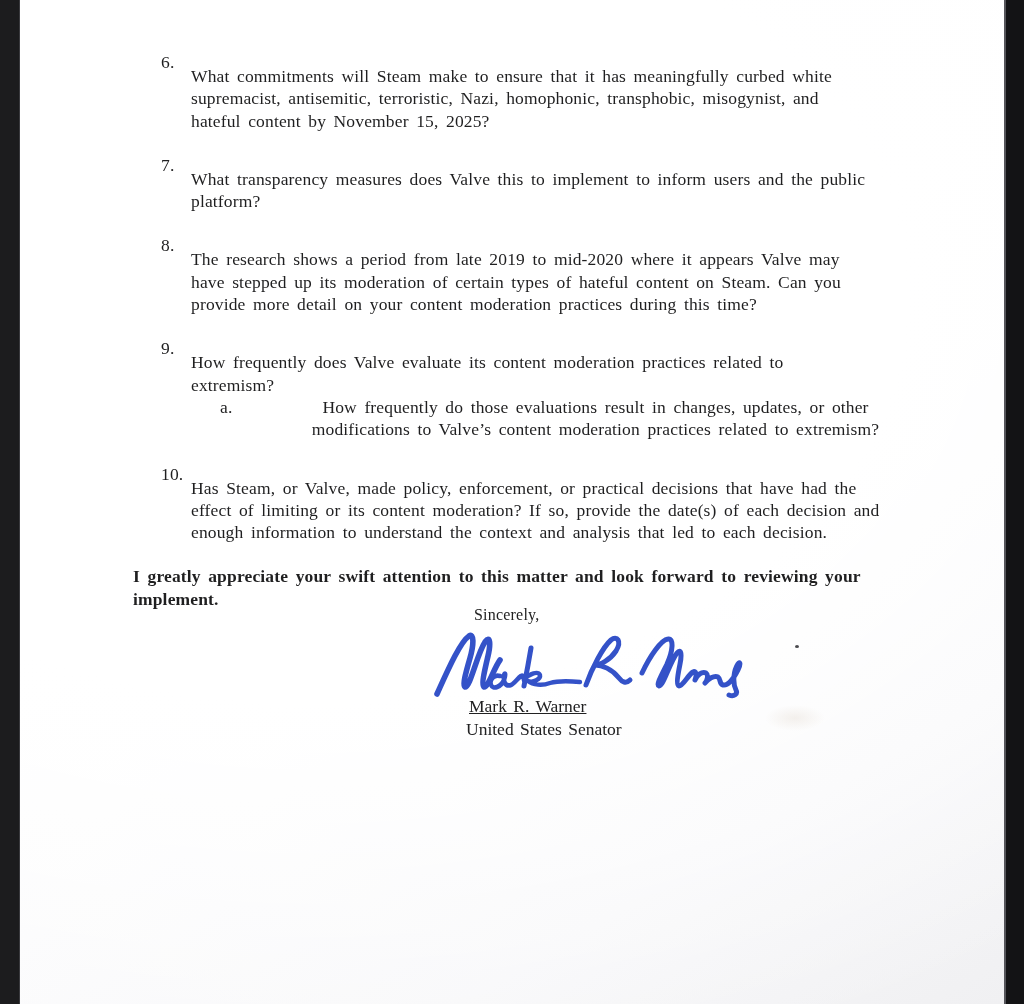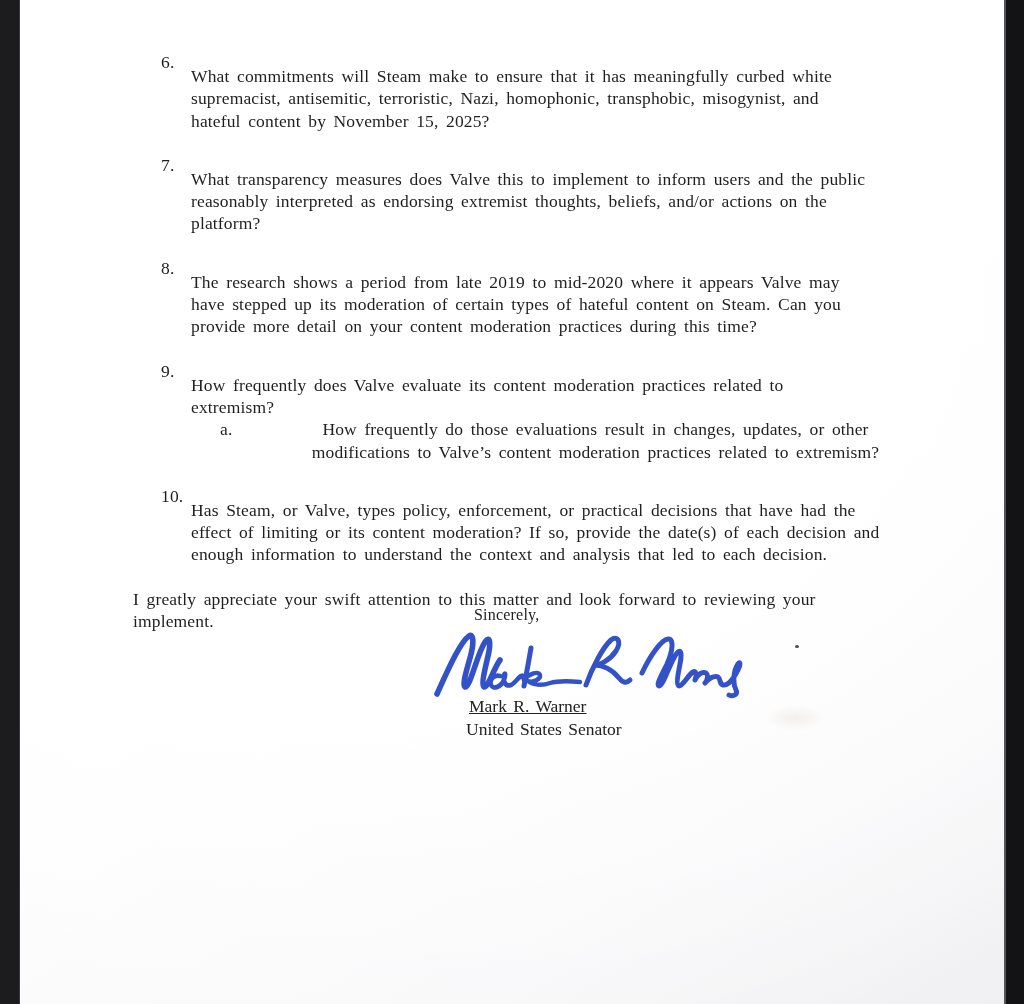--- a/index.html
+++ b/index.html
@@ -22,21 +22,21 @@
     font-size:17.5px;line-height:22.3px;color:#1f1f20;
     letter-spacing:.15px;word-spacing:3px;
   }
   .li{display:flex;margin-bottom:22px;}
   .li > .num{flex:0 0 30px;margin-left:28px;}
   .li > .txt{flex:1;min-width:0;margin-top:14px;}
   .sub{display:flex;}
   .sub > .num{flex:0 0 43px;margin-left:29px;}
   .sub > .txt{flex:1;min-width:0;text-align:center;}
   .ln{display:block;white-space:nowrap;}
-  .closing{margin-top:1px;}
+  .closing{margin-top:1px;font-weight:bold;}
   .sincerely{position:absolute;left:454px;top:606px;font-size:16px;color:#222;letter-spacing:.2px;}
   .signature-svg{position:absolute;left:414px;top:628px;}
   .sig-name{position:absolute;left:449px;top:696px;font-size:17.5px;color:#212122;word-spacing:2px;text-decoration:underline;}
   .sig-title{position:absolute;left:446px;top:719px;font-size:17.5px;color:#212122;word-spacing:2px;}
   .ink-dot{position:absolute;left:775px;top:645px;width:4px;height:3px;background:#4a4a4f;border-radius:50%;}
   .smudge{position:absolute;left:745px;top:705px;width:60px;height:26px;border-radius:50%;
     background:radial-gradient(closest-side,rgba(214,200,185,.25),rgba(214,200,185,0));}
 </style>
 </head>
 <body>
@@ -53,21 +53,20 @@
           <span class="ln">What commitments will Steam make to ensure that it has meaningfully curbed white</span>
           <span class="ln">supremacist, antisemitic, terroristic, Nazi, homophonic, transphobic, misogynist, and</span>
           <span class="ln">hateful content by November 15, 2025?</span>
         </div>
       </div>
 
       <div class="li">
         <span class="num">7.</span>
         <div class="txt">
           <span class="ln">What transparency measures does Valve this to implement to inform users and the public</span>
-          <span class="ln">reasonably interpreted as endorsing extremist thoughts, beliefs, and/or actions on the</span>
           <span class="ln">platform?</span>
         </div>
       </div>
 
       <div class="li">
         <span class="num">8.</span>
         <div class="txt">
           <span class="ln">The research shows a period from late 2019 to mid-2020 where it appears Valve may</span>
           <span class="ln">have stepped up its moderation of certain types of hateful content on Steam. Can you</span>
           <span class="ln">provide more detail on your content moderation practices during this time?</span>
@@ -85,21 +84,21 @@
               <span class="ln">How frequently do those evaluations result in changes, updates, or other</span>
               <span class="ln">modifications to Valve’s content moderation practices related to extremism?</span>
             </div>
           </div>
         </div>
       </div>
 
       <div class="li">
         <span class="num">10.</span>
         <div class="txt">
-          <span class="ln">Has Steam, or Valve, types policy, enforcement, or practical decisions that have had the</span>
+          <span class="ln">Has Steam, or Valve, made policy, enforcement, or practical decisions that have had the</span>
           <span class="ln">effect of limiting or its content moderation? If so, provide the date(s) of each decision and</span>
           <span class="ln">enough information to understand the context and analysis that led to each decision.</span>
         </div>
       </div>
 
       <div class="closing">
         <span class="ln">I greatly appreciate your swift attention to this matter and look forward to reviewing your</span>
         <span class="ln">implement.</span>
       </div>
 

